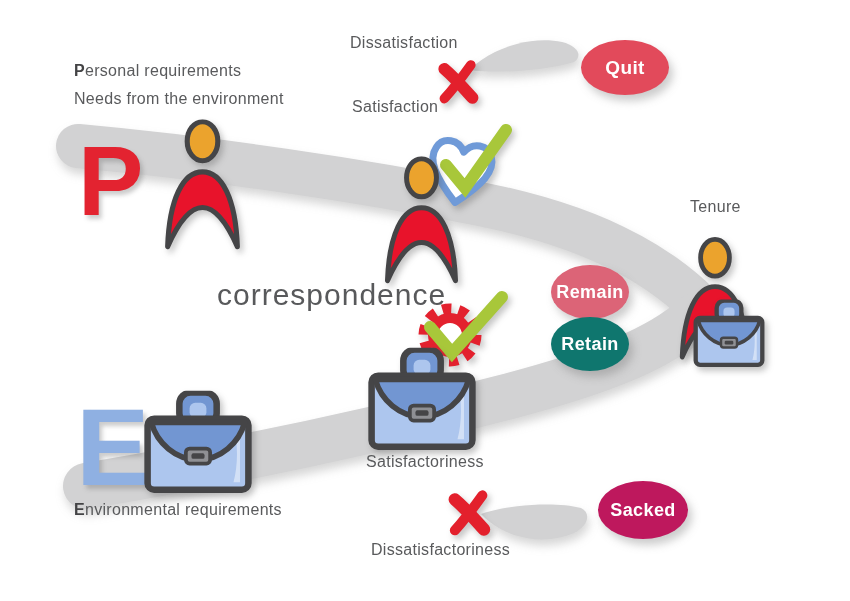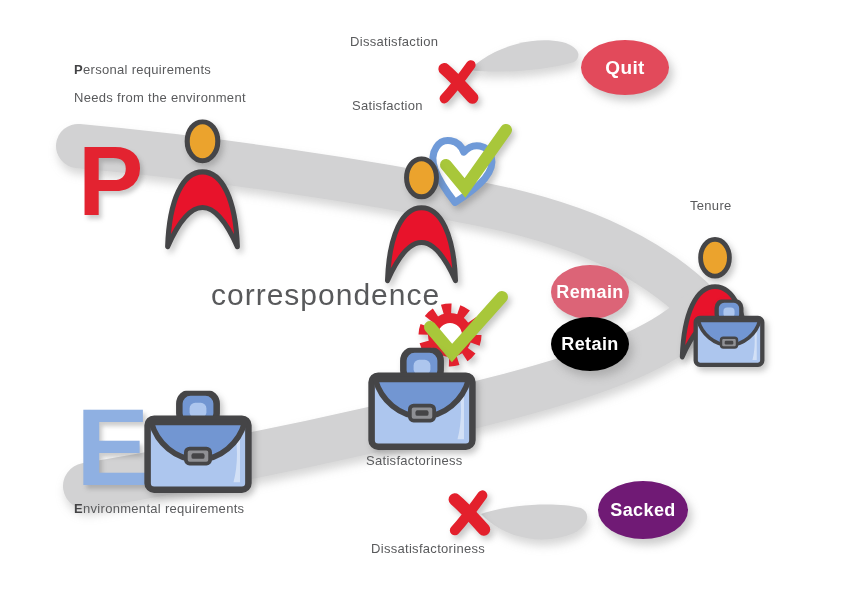--- a/index.html
+++ b/index.html
@@ -2,21 +2,21 @@
 <html><head>
 <meta charset="utf-8">
 <style>
   html,body{margin:0;padding:0;background:#ffffff;}
   .stage{
     position:relative;width:850px;height:601px;overflow:hidden;background:#ffffff;
     font-family:"Liberation Sans","DejaVu Sans",sans-serif;
   }
   .abs{position:absolute;}
   .lbl{
-    position:absolute;font-size:13px;letter-spacing:.3px;color:#595a5c;white-space:nowrap;text-align:right;
+    position:absolute;font-size:16px;letter-spacing:.3px;color:#595a5c;white-space:nowrap;text-align:right;
   }
   .lbl .lead{font-weight:700;color:#434345;}
   .big-letter{
     position:absolute;font-weight:700;line-height:1;
     text-shadow:3px 4px 4px rgba(110,110,110,.35);
   }
   .corr{
     position:absolute;font-size:30px;letter-spacing:1px;color:#58595b;white-space:nowrap;
   }
   .pill{
@@ -107,39 +107,39 @@
   <svg class="abs icon-shadow" style="left:444px;top:486px" width="50" height="52" viewBox="0 0 60 60">
       <use href="#sym-x"></use>
     </svg>
 
   <div class="pill" style="left: 551px; top: 265px; width: 78px; height: 54px; background: rgb(220, 100, 119);">
     <span>Remain</span>
   </div>
   <div class="pill" style="left: 581px; top: 40px; width: 88px; height: 55px; font-size: 19px; background: rgb(226, 74, 91);">
     <span>Quit</span>
   </div>
-  <div class="pill" style="left: 551px; top: 317px; width: 78px; height: 54px; background: #000000;">
+  <div class="pill" style="left: 551px; top: 317px; width: 78px; height: 54px; background: #0f766e;">
     <span>Retain</span>
   </div>
-  <div class="pill" style="left: 598px; top: 481px; width: 90px; height: 58px; background: #701a75;">
+  <div class="pill" style="left: 598px; top: 481px; width: 90px; height: 58px; background: #be185d;">
     <span>Sacked</span>
   </div>
 
   <div class="lbl" style="left:350px;top:34px;">Dissatisfaction</div>
 
   <div class="lbl" style="left:74px;top:90px;">Needs from the environment</div>
   <div class="lbl" style="left:74px;top:62px;">
     <span class="lead">P</span><span>ersonal requirements</span>
   </div>
 
   <div class="lbl" style="left:352px;top:98px;">Satisfaction</div>
 
   <div class="lbl" style="left:690px;top:198px;">Tenure</div>
 
-  <div class="corr" style="left:211px;top:278px;">correspondence</div>
+  <div class="corr" style="left:217px;top:278px;">correspondence</div>
 
   <div class="lbl" style="left:74px;top:501px;">
     <span class="lead">E</span><span>nvironmental requirements</span>
   </div>
 
   <div class="lbl" style="left:366px;top:453px;">Satisfactoriness</div>
 
   <div class="lbl" style="left:371px;top:541px;">Dissatisfactoriness</div>
 
 </div>

